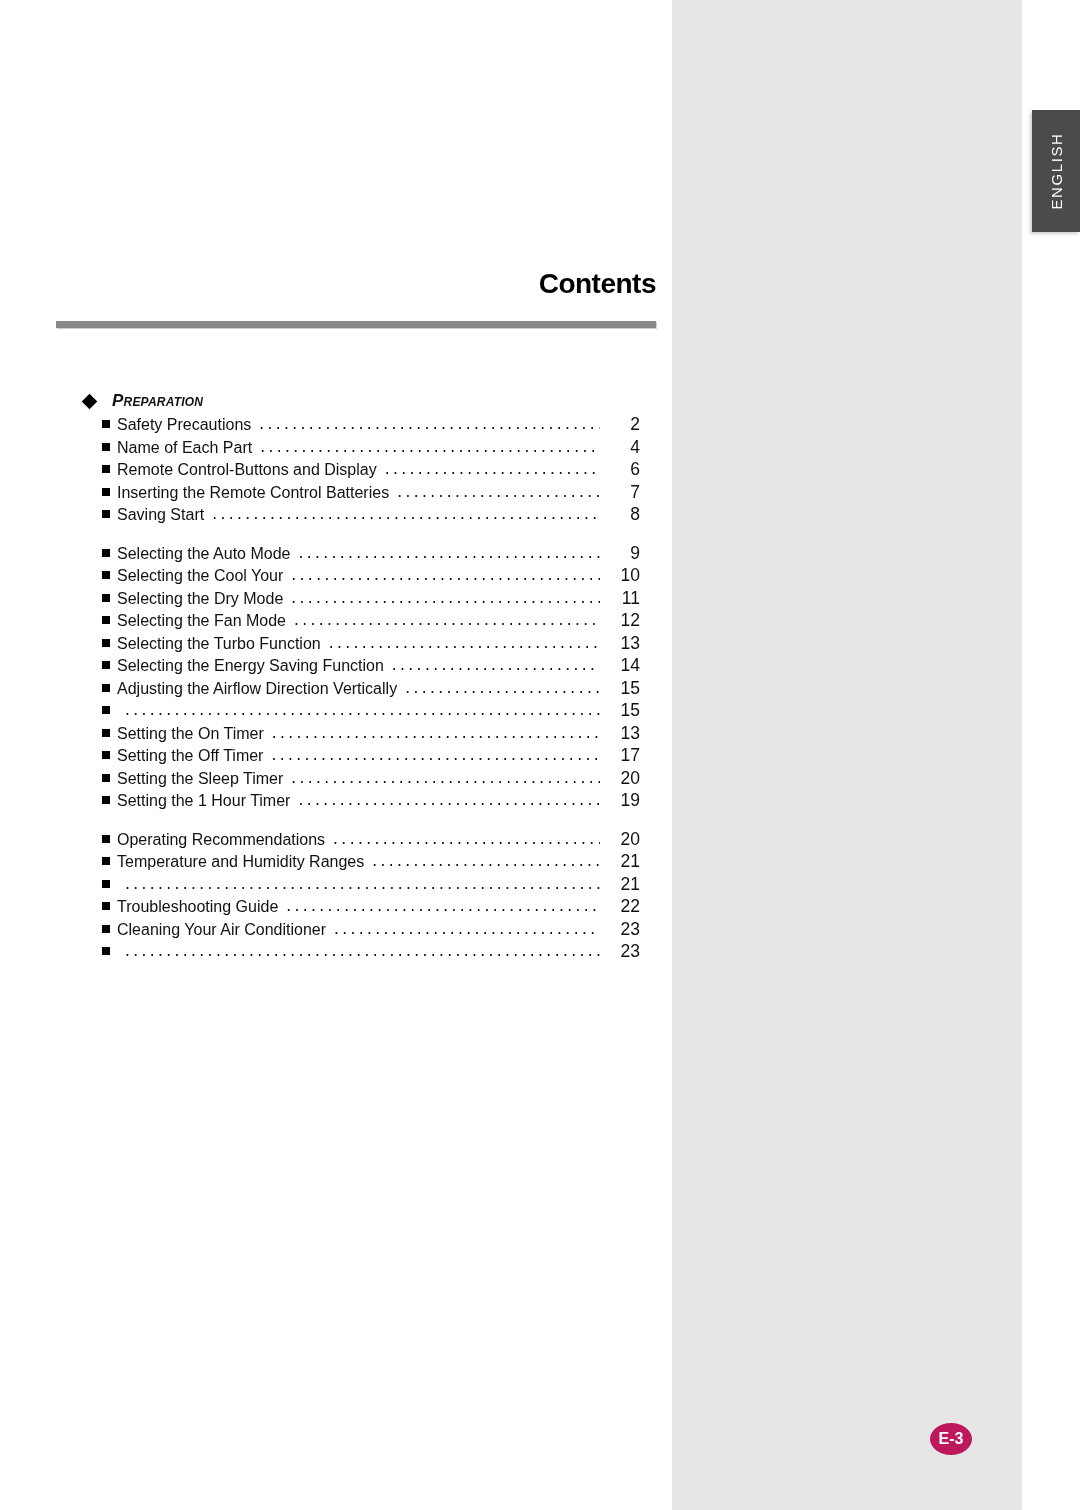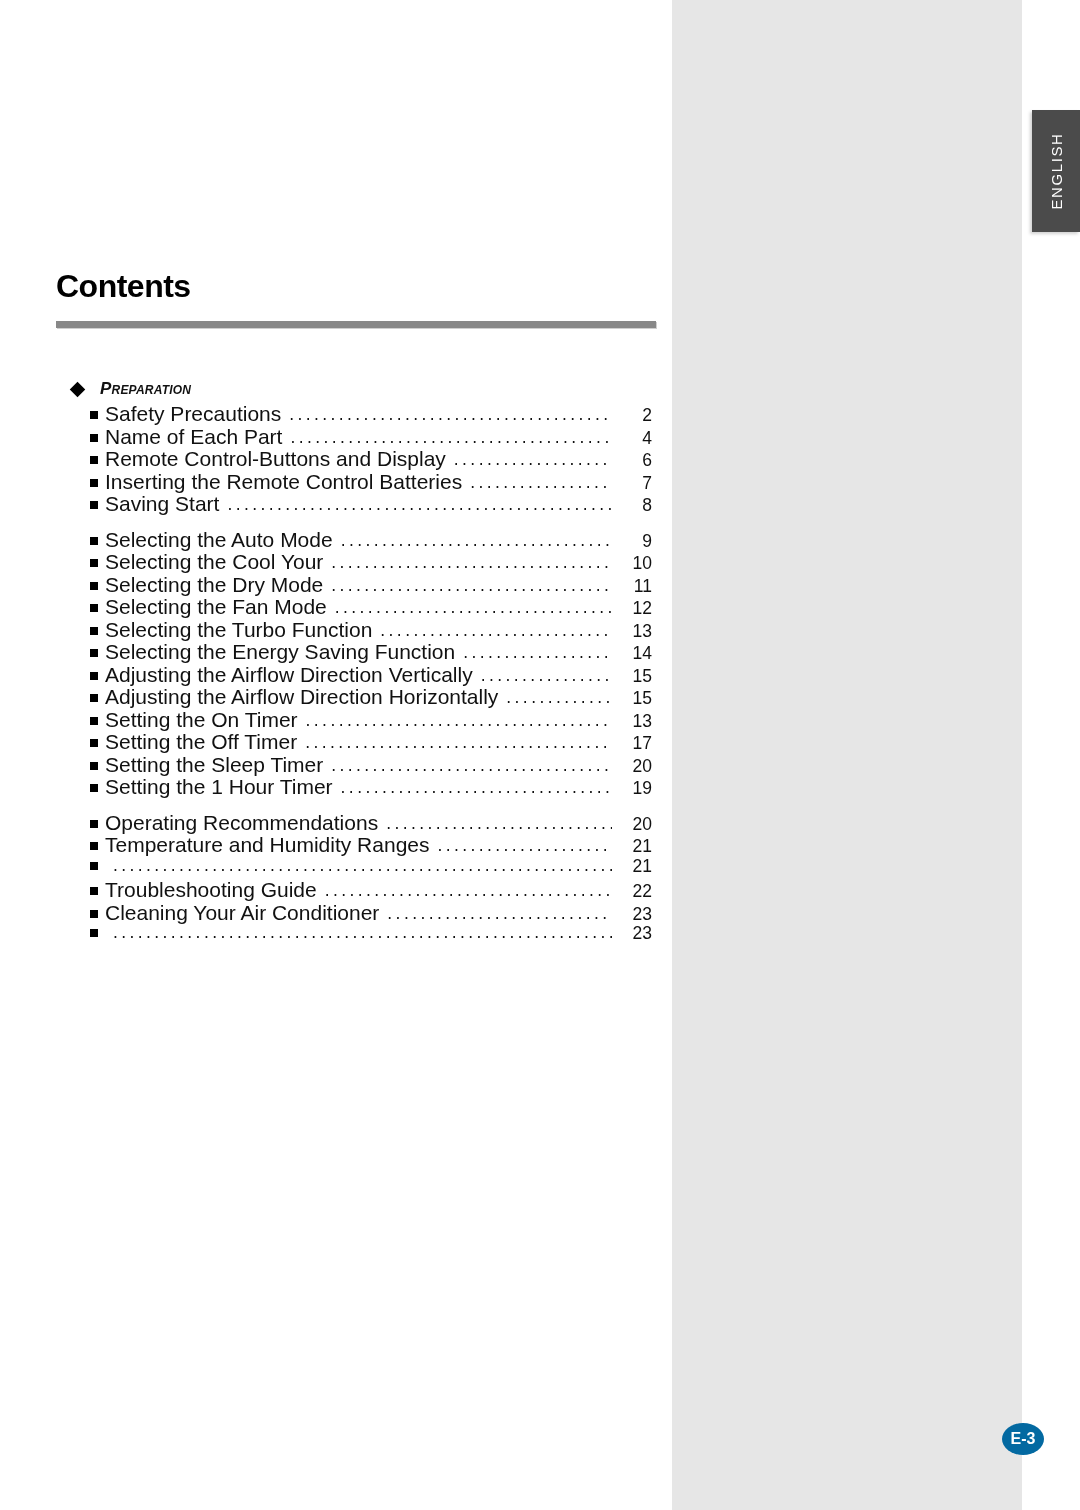--- a/index.html
+++ b/index.html
@@ -57,22 +57,22 @@
     letter-spacing: 1.6px;
     font-family: "Liberation Sans", sans-serif;
   }
 
   
   .title {
     position: absolute;
     left: 56px;
     top: 268px;
     width: 600px;
-    text-align: left;
-    font-size: 32px;
+    text-align: right;
+    font-size: 28px;
     font-weight: bold;
     color: #000000;
     letter-spacing: -0.5px;
     font-family: "Liberation Sans", sans-serif;
   }
   .title-rule {
     position: absolute;
     left: 56px;
     top: 321px;
     width: 600px;
@@ -82,21 +82,21 @@
   }
 
   
   .toc {
     position: absolute;
     left: 56px;
     top: 374px;
     width: 600px;
   }
   .section {
-    margin: 4px;
+    margin: 16px;
   }
   .section + .section {
     margin-top: 13px;
   }
   .section-head {
     display: flex;
     align-items: center;
     height: 22px;
     margin-left: 12px;
   }
@@ -129,21 +129,21 @@
   .square-icon {
     width: 8px;
     height: 8px;
     background: #000000;
     flex: 0 0 auto;
     margin-right: 7px;
     position: relative;
     top: -2px;
   }
   .row-label {
-    font-size: 21px;
+    font-size: 16px;
     color: #111111;
     white-space: nowrap;
     flex: 0 0 auto;
     font-family: "Liberation Sans", sans-serif;
   }
   .leader {
     flex: 1 1 auto;
     overflow: hidden;
     white-space: nowrap;
     color: #111111;
@@ -159,26 +159,26 @@
     text-align: right;
     font-size: 17.5px;
     color: #111111;
     flex: 0 0 auto;
     font-family: "Liberation Sans", sans-serif;
   }
 
   
   .page-badge {
     position: absolute;
-    left: 1002px;
+    left: 930px;
     top: 1423px;
     width: 42px;
     height: 32px;
     border-radius: 50%;
-    background: #0369a1;
+    background: #be185d;
     color: #ffffff;
     display: flex;
     align-items: center;
     justify-content: center;
     font-size: 16px;
     font-weight: bold;
     font-family: "Liberation Sans", sans-serif;
   }
 </style>
 </head>
@@ -275,21 +275,20 @@
             <span class="row-page">14</span>
           </div>
           <div class="row">
             <span class="square-icon"></span>
             <span class="row-label">Adjusting the Airflow Direction Vertically</span>
             <span class="leader">........................................................................................................................................................................................................</span>
             <span class="row-page">15</span>
           </div>
           <div class="row">
             <span class="square-icon"></span>
-            <span class="row-label">Adjusting the Airflow Direction Horizontally</span>
             <span class="leader">........................................................................................................................................................................................................</span>
             <span class="row-page">15</span>
           </div>
           <div class="row">
             <span class="square-icon"></span>
             <span class="row-label">Setting the On Timer</span>
             <span class="leader">........................................................................................................................................................................................................</span>
             <span class="row-page">13</span>
           </div>
           <div class="row">

